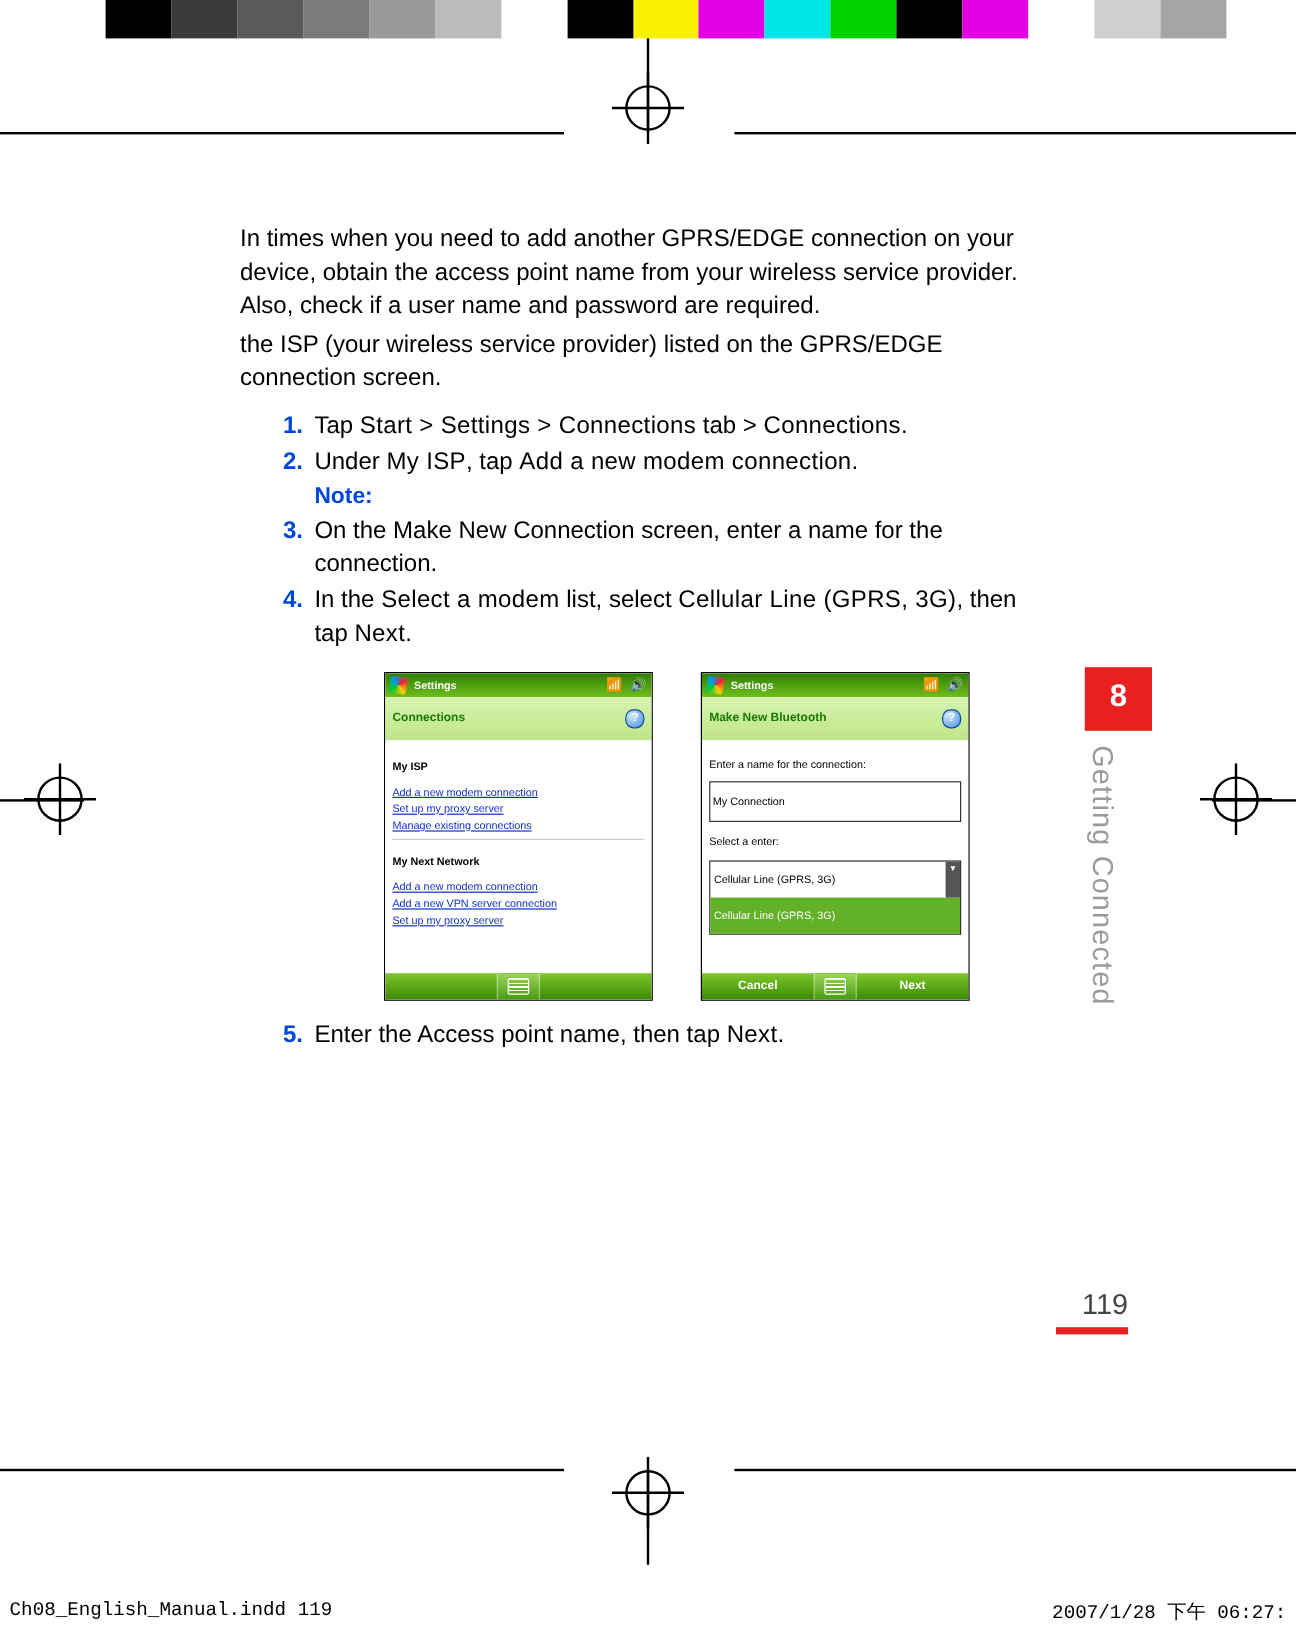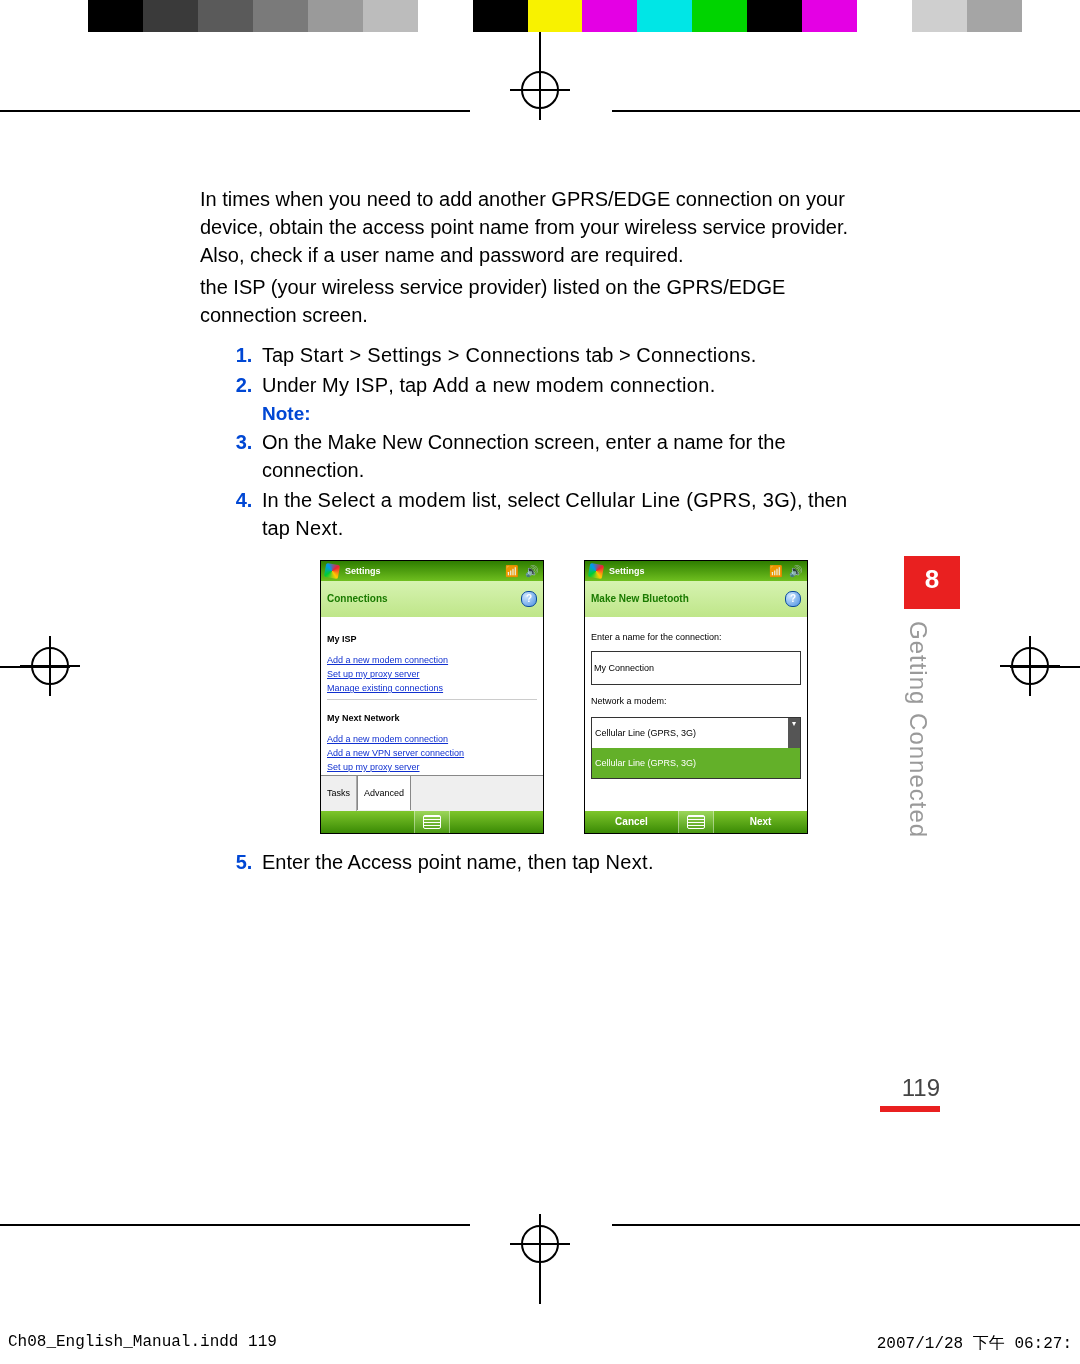--- a/index.html
+++ b/index.html
@@ -341,24 +341,20 @@
             <div class="hdr">My ISP</div>
             <span class="lnk">Add a new modem connection</span>
             <span class="lnk">Set up my proxy server</span>
             <span class="lnk">Manage existing connections</span>
             <hr>
             <div class="hdr">My Next Network</div>
             <span class="lnk">Add a new modem connection</span>
             <span class="lnk">Add a new VPN server connection</span>
             <span class="lnk">Set up my proxy server</span>
           </div>
-          <div class="dev-tabs">
-            <div>Tasks</div>
-            <div class="on">Advanced</div>
-          </div>
           <div class="dev-soft">
             <div class="sk"></div>
             <div class="kbd">
                 <span></span>
               </div>
             <div class="sk"></div>
           </div>
         </div>
 
         <div class="device">
@@ -369,21 +365,21 @@
             <span class="ticon">📶</span>
             <span class="ticon">🔊</span>
           </div>
           <div class="dev-sub">
             <span style="color:#1a7a00">Make New Bluetooth</span>
             <span class="ohelp">?</span>
           </div>
           <div class="dev-body">
             <div class="lbl">Enter a name for the connection:</div>
             <input class="tiny" value="My Connection" style="">
-            <div class="lbl">Network a modem:</div>
+            <div class="lbl">Select a enter:</div>
             <div class="selbox">
               <div class="toprow">
                   <span>Cellular Line (GPRS, 3G)</span>
                   <span class="arrow">▾</span>
                 </div>
               <div class="row sel">Cellular Line (GPRS, 3G)</div>
 
             </div>
           </div>
           <div class="dev-soft">

